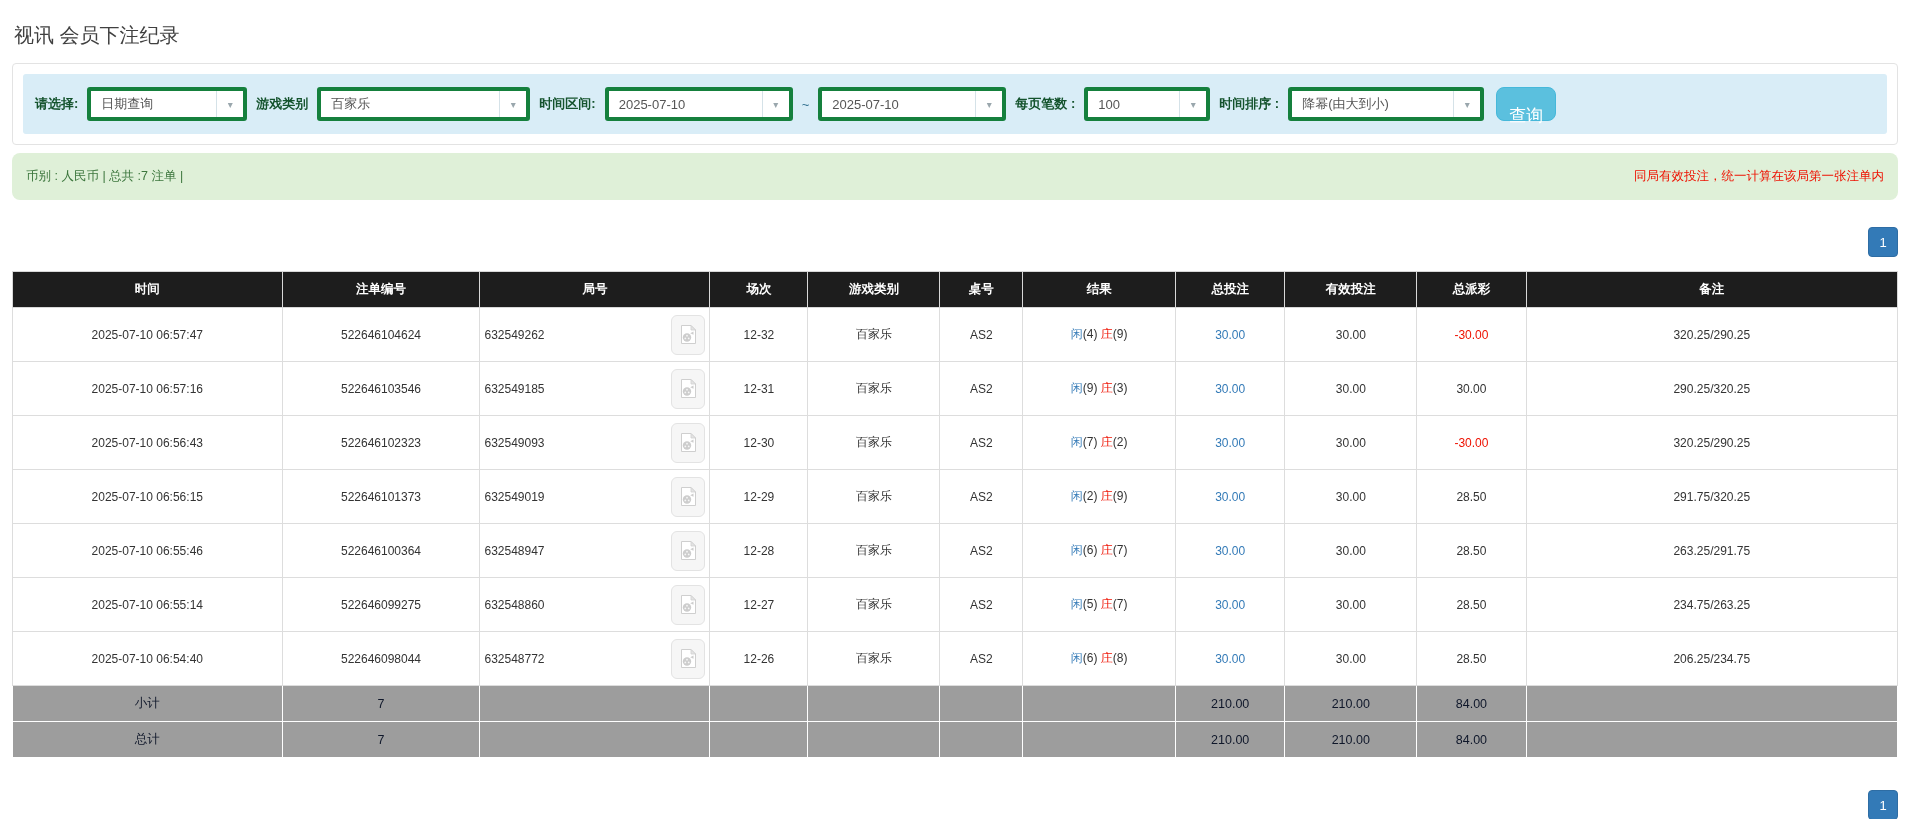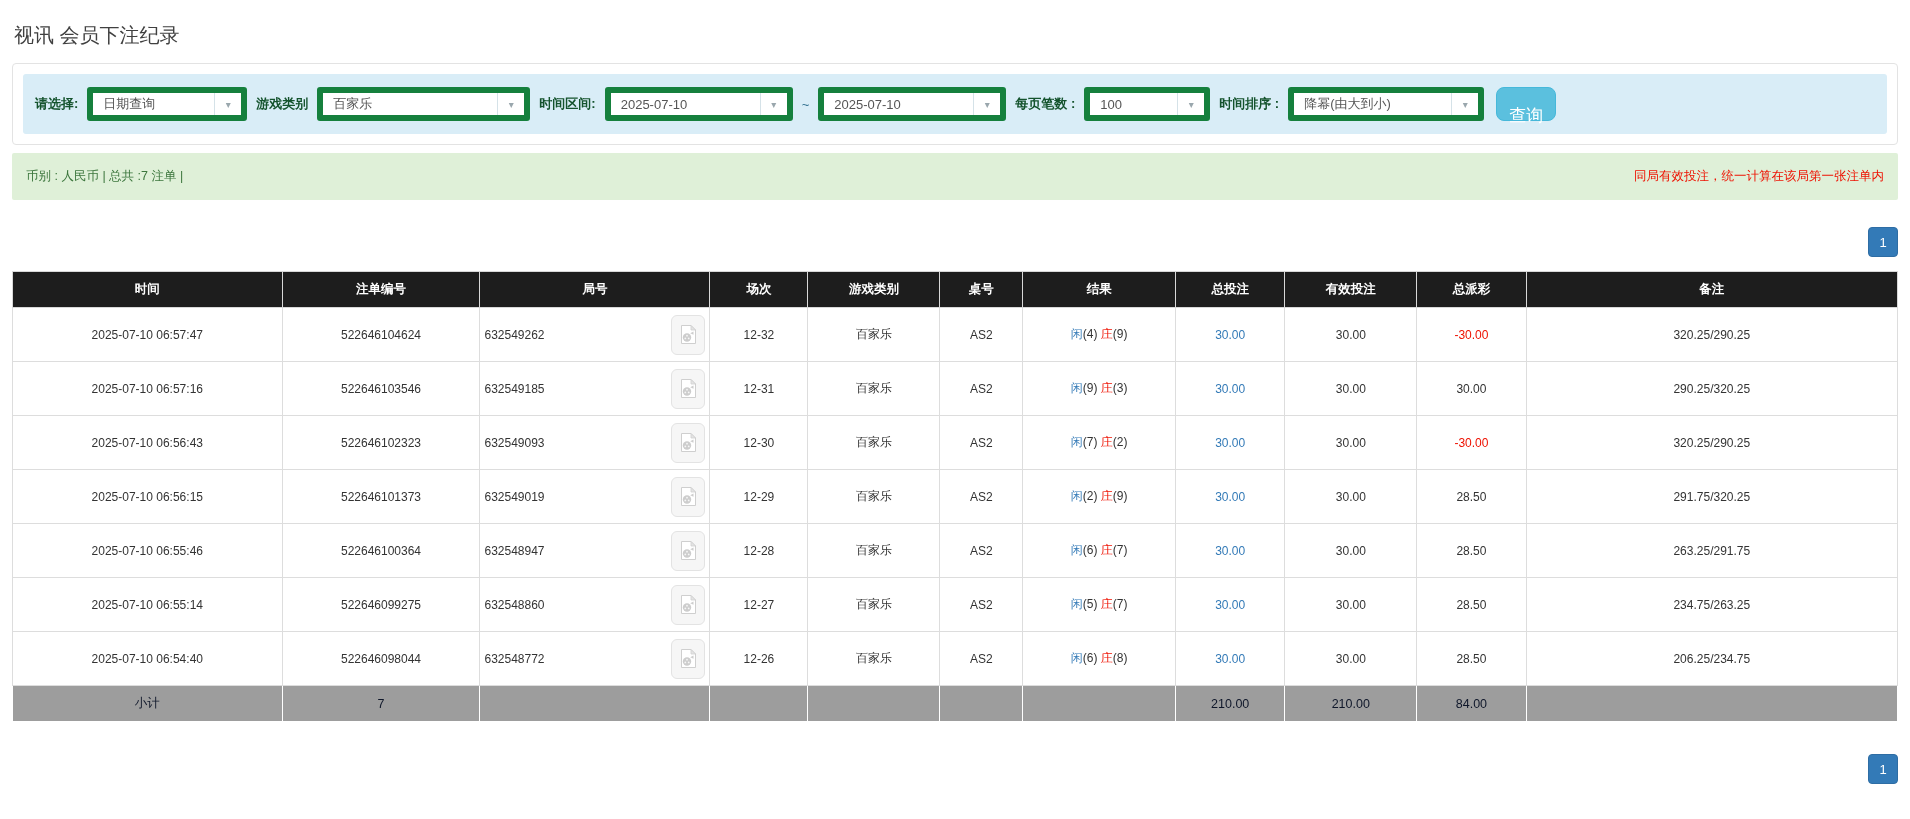--- a/index.html
+++ b/index.html
@@ -5,30 +5,30 @@
   * { box-sizing: border-box; margin: 0; padding: 0; }
   html,body { background:#fff; font-family:"Liberation Sans","DejaVu Sans",sans-serif; }
   body { width:1910px; height:819px; padding:14px 12px 12px; color:#333; }
 
   .page-title { font-size:20px; font-weight:400; color:#404040; padding:8px 2px 14px; }
 
   
   .filter-panel { border:1px solid #e3e3e3; border-radius:4px; padding:10px; background:#fff; }
   .filter-bar { background:#d9edf7; border-radius:3px; padding:13px 12px; display:flex; align-items:center; gap:9px; }
   .filter-label { color:#14532d; font-weight:bold; font-size:13px; white-space:nowrap; }
-  .select { background:#fff; border:6px solid #15803d; border-radius:3px; height:34px; display:flex; align-items:center; font-size:13px; color:#555; cursor:pointer; }
+  .select { background:#fff; border:4px solid #15803d; border-radius:3px; height:34px; display:flex; align-items:center; font-size:13px; color:#555; cursor:pointer; }
   .select .sel-text { padding:0 10px; flex:1; white-space:nowrap; overflow:hidden; }
   .select .caret-box { width:27px; align-self:stretch; border-left:1px solid #d5e2e8; display:flex; align-items:center; justify-content:center; color:#9aa7ad; font-size:10px; }
   .w-select1 { width:160px; } .w-select2 { width:213px; } .w-date { width:188px; }
   .w-select3 { width:126px; } .w-select4 { width:196px; }
   .tilde { color:#31708f; font-size:13px; }
   .btn-search { background:#5bc0de; border:1px solid #46b8da; color:#fff; border-radius:8px; height:32px; padding:16px 12px; font-size:17px; cursor:pointer; margin-left:3px; }
 
   
-  .summary-bar { margin-top:8px; background:#dff0d8; border-radius:2px; padding:0 14px; height:47px; display:flex; align-items:center; justify-content:space-between; }
+  .summary-bar { margin-top:8px; background:#dff0d8; border-radius:8px; padding:0 14px; height:47px; display:flex; align-items:center; justify-content:space-between; }
   .summary-left { color:#3c763d; font-size:12.5px; }
   .summary-note { color:#ee1100; font-size:12.5px; }
 
   
   .pager-row { display:flex; justify-content:flex-end; }
   .pager-top { margin:27px 0 14px; }
   .pager-bottom { margin:32px 0 0; }
   .page-btn { min-width:30px; height:30px; background:#337ab7; border:1px solid #2e6da4; color:#fff; border-radius:4px; font-size:13px; display:flex; align-items:center; justify-content:center; cursor:pointer; }
 
   
@@ -346,18 +346,31 @@
       <td></td>
         <td></td>
       <td></td>
         <td></td>
       <td></td>
       <td>210.00</td>
       <td>210.00</td>
       <td>84.00</td>
       <td></td>
     </tr>
+    <tr>
+      <td>总计</td>
+      <td>7</td>
+      <td></td>
+        <td></td>
+      <td></td>
+        <td></td>
+      <td></td>
+      <td>210.00</td>
+      <td>210.00</td>
+      <td>84.00</td>
+      <td></td>
+    </tr>
   </tfoot>
 </table>
 
 <div class="pager-row pager-bottom">
   <button class="page-btn">1</button>
 </div>
 
 </body></html>

